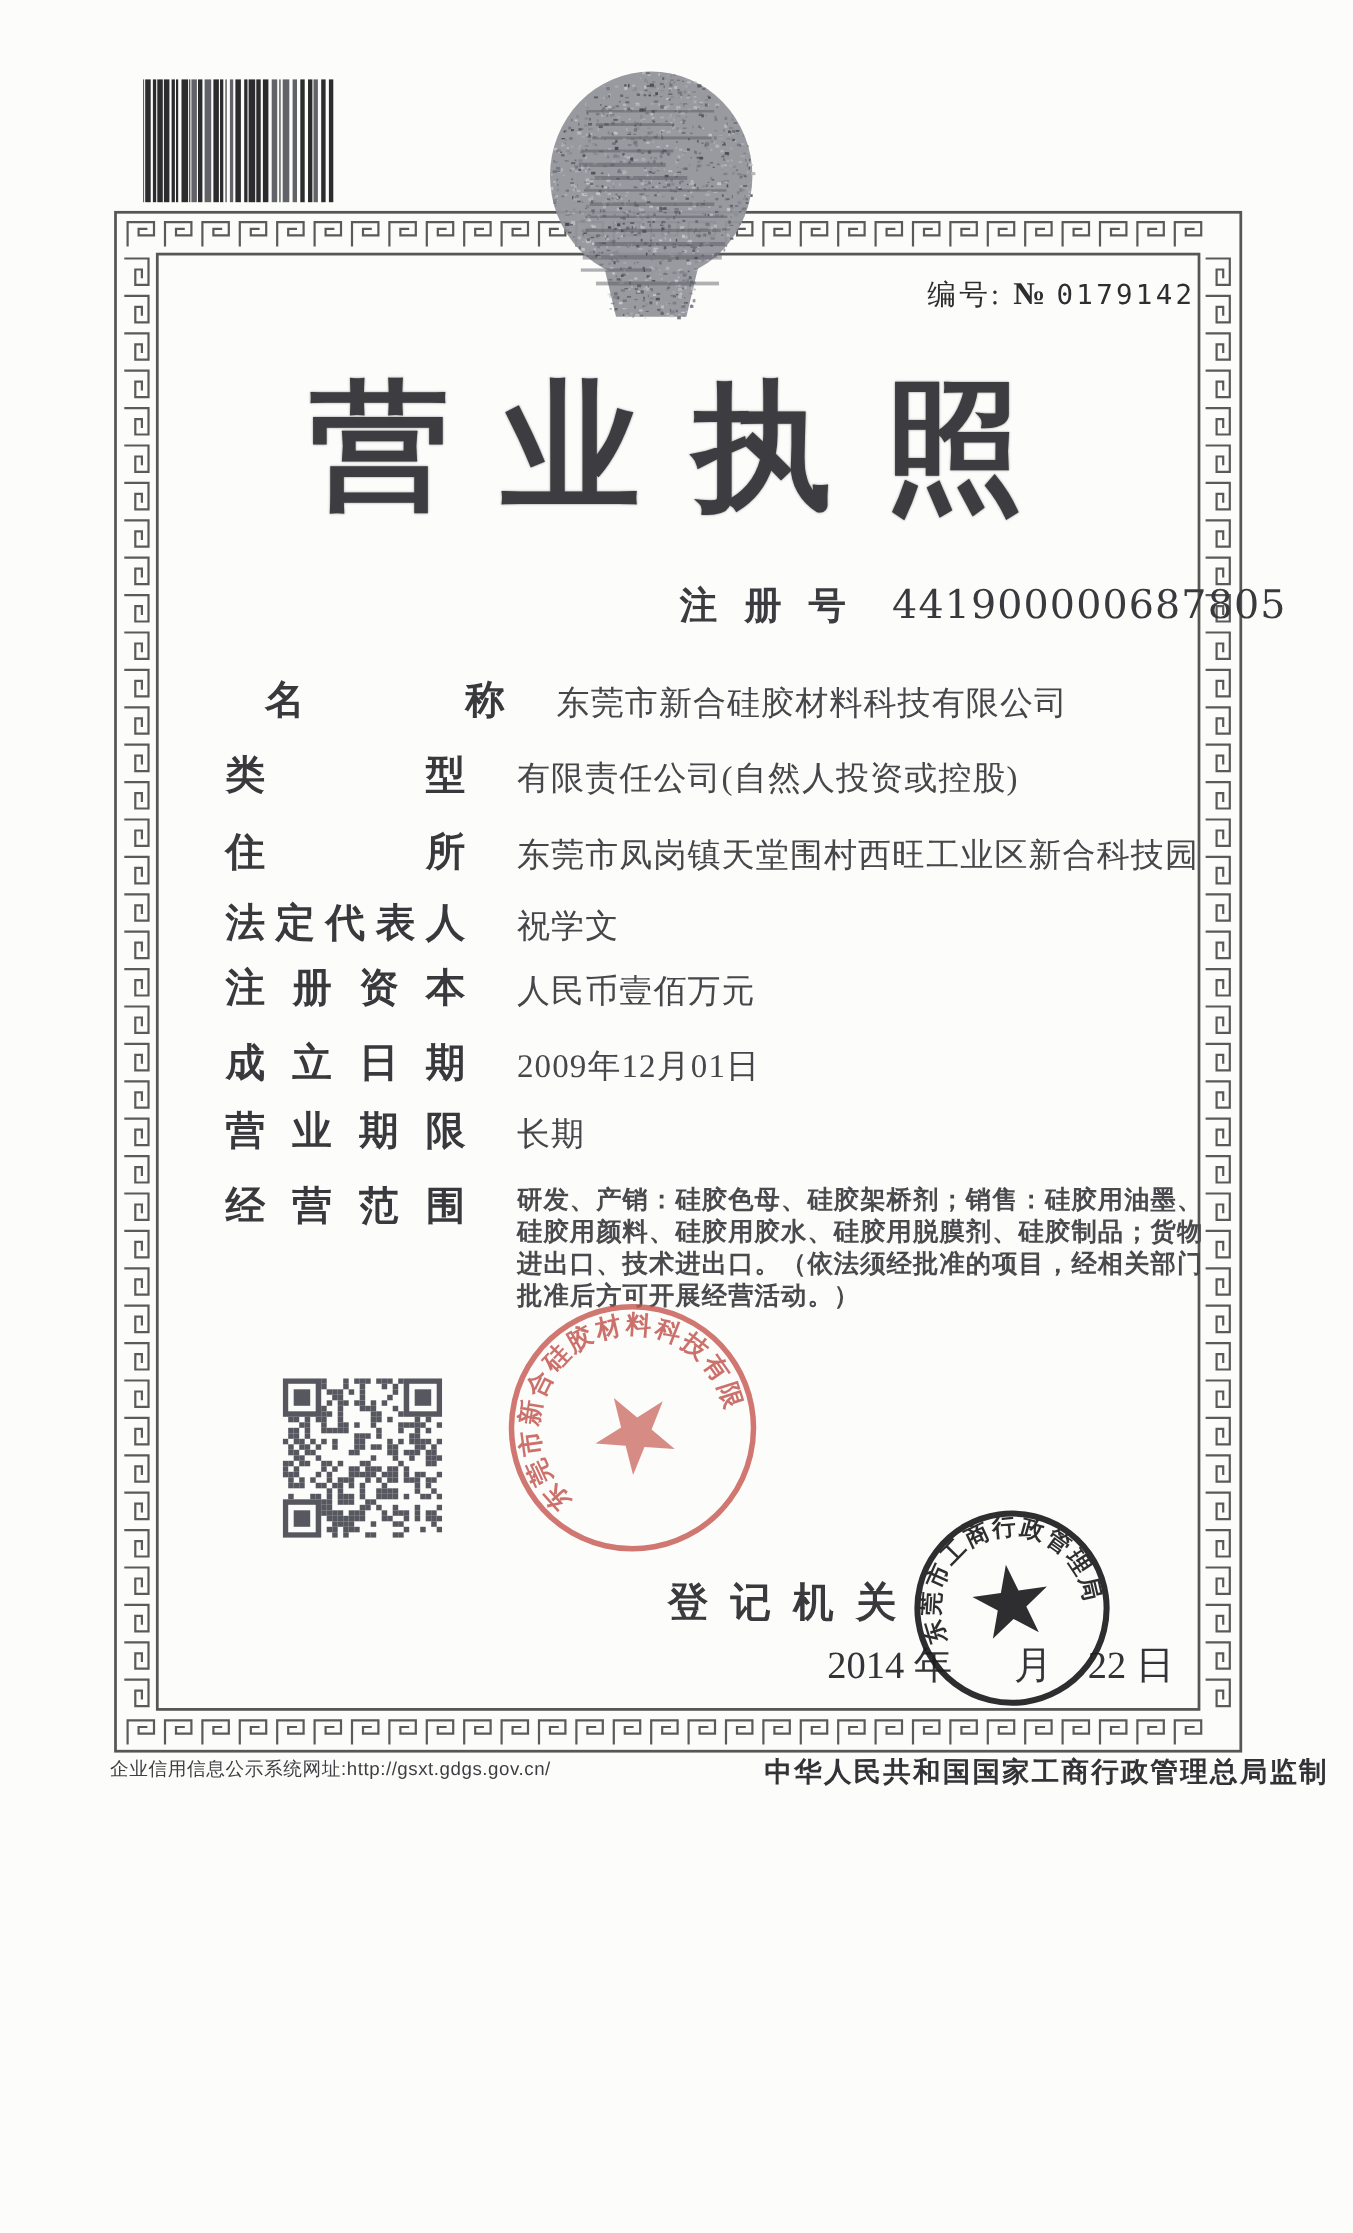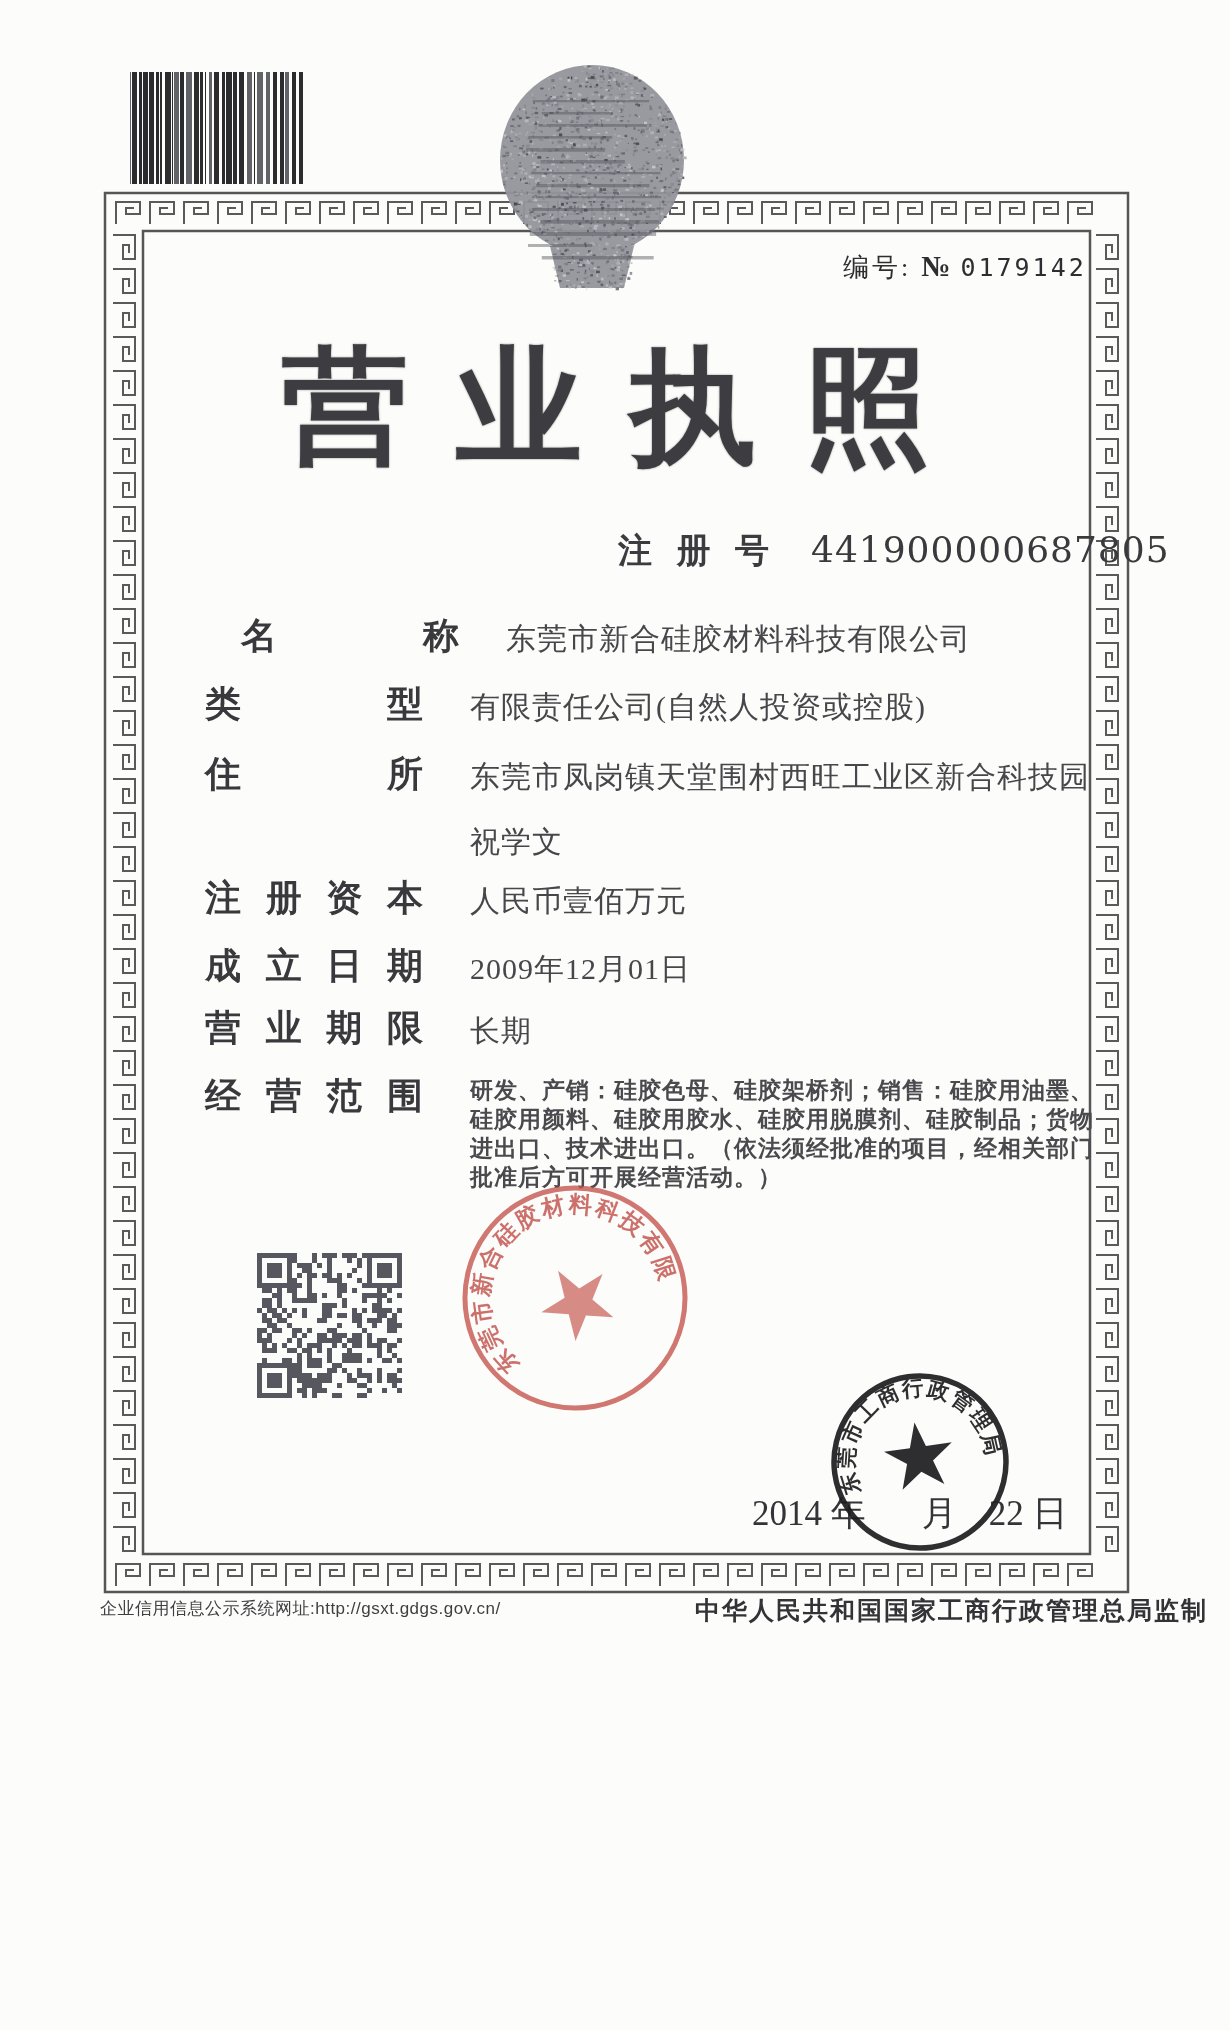--- a/index.html
+++ b/index.html
@@ -1322,39 +1322,41 @@
     </div>
     <div class="field f2">
       <span class="lab">类型</span>
       <span class="val">有限责任公司(自然人投资或控股)</span>
     </div>
     <div class="field f3">
       <span class="lab">住所</span>
       <span class="val">东莞市凤岗镇天堂围村西旺工业区新合科技园</span>
     </div>
     <div class="field f4">
+      <span class="lab">法定代表人</span>
       <span class="val">祝学文</span>
     </div>
     <div class="field f5">
       <span class="lab">注册资本</span>
       <span class="val">人民币壹佰万元</span>
     </div>
     <div class="field f6">
       <span class="lab">成立日期</span>
       <span class="val">2009年12月01日</span>
     </div>
     <div class="field f8">
       <span class="lab">经营范围</span>
       <span class="val">研发、产销：硅胶色母、硅胶架桥剂；销售：硅胶用油墨、硅胶用颜料、硅胶用胶水、硅胶用脱膜剂、硅胶制品；货物进出口、技术进出口。（依法须经批准的项目，经相关部门批准后方可开展经营活动。）</span>
     </div>
     <div class="field f7">
       <span class="lab">营业期限</span>
       <span class="val">长期</span>
     </div>
 
+    <div class="issuer">登记机关</div>
     <div class="issue-date">
       <span class="d1">2014 年</span>
       <span class="d2">月</span>
       <span class="d3">22 日</span>
     </div>
 
     <div class="footer-left">企业信用信息公示系统网址:http://gsxt.gdgs.gov.cn/</div>
     <div class="footer-right">中华人民共和国国家工商行政管理总局监制</div>
   </div>
 

